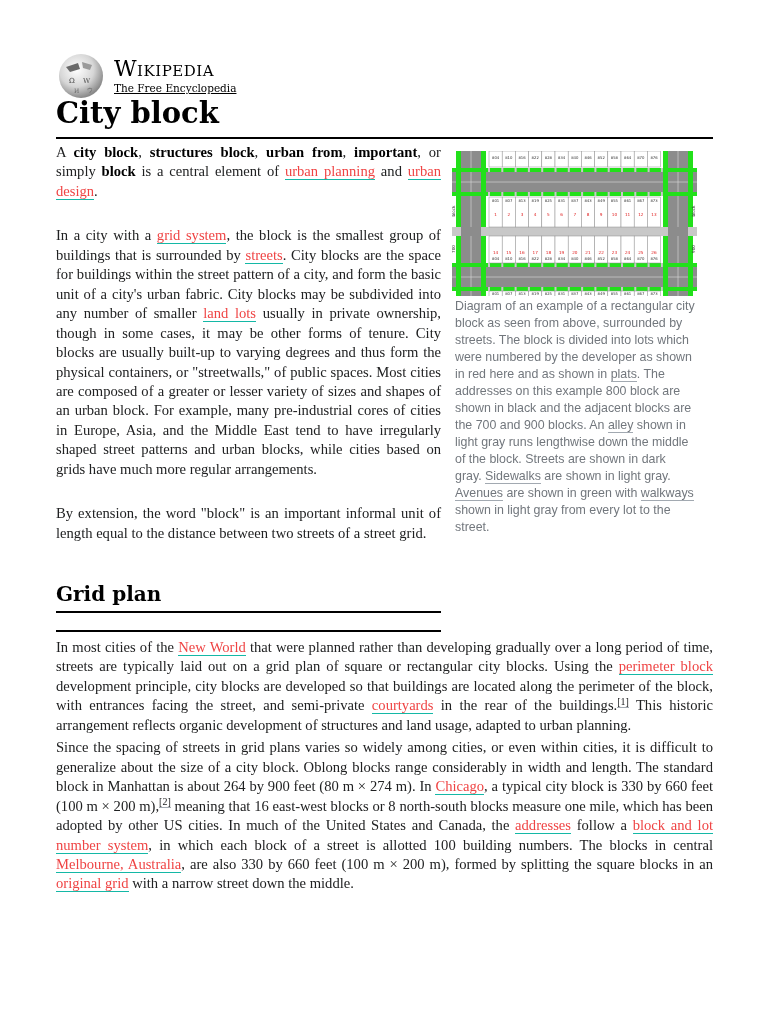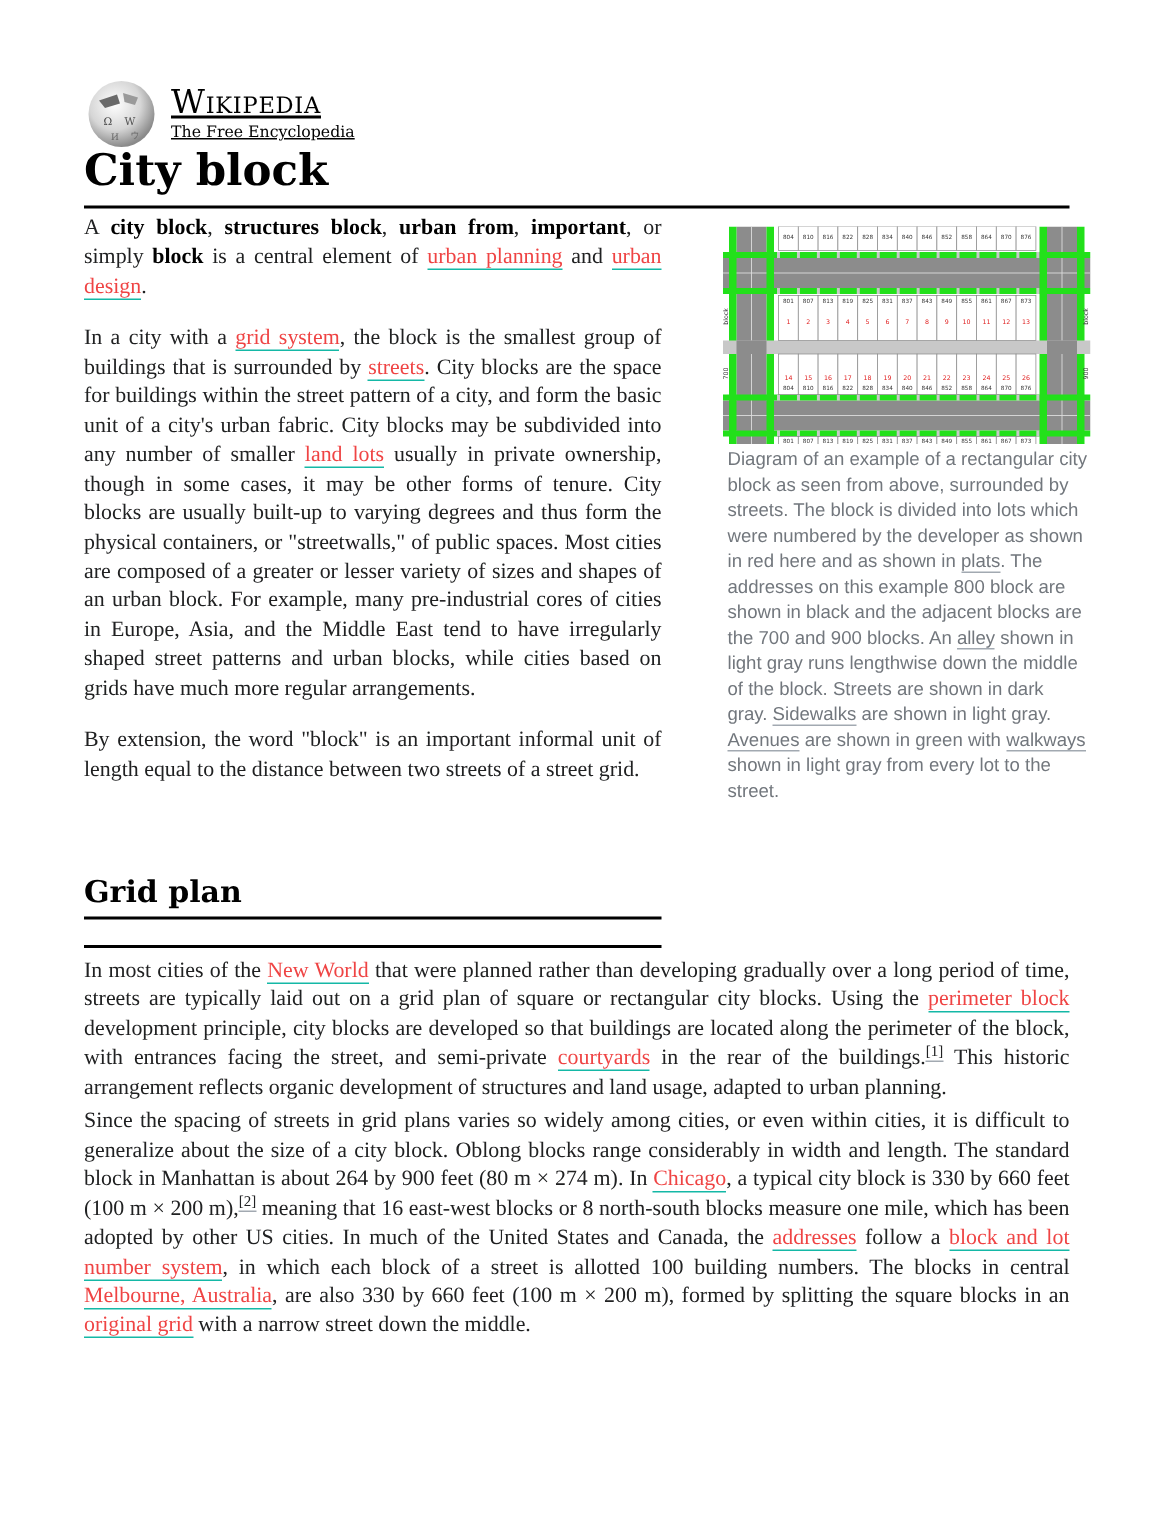--- a/index.html
+++ b/index.html
@@ -4,39 +4,39 @@
 <style>
   html, body { margin: 0; padding: 0; background: #ffffff; }
   body { width: 768px; height: 1024px; position: relative; overflow: hidden;
          font-family: "DejaVu Serif", "Liberation Serif", serif; color: #202122; }
   .page { position: absolute; left: 56px; top: 0; width: 657px; }
 
   
   .logo-row { position: absolute; left: 0; top: 54px; height: 44px; display: flex; align-items: center; }
   .globe { width: 50px; height: 46px; margin-right: 8px; }
   .wordmark { display: flex; flex-direction: column; line-height: 1; }
-  .wm-title { font-family: "DejaVu Serif", serif; font-size: 22px; letter-spacing: 0.5px; color: #000; font-variant: small-caps; text-decoration: underline; }
+  .wm-title { font-family: "DejaVu Serif", serif; font-size: 22px; letter-spacing: 0.5px; color: #000; font-variant: small-caps; }
   .wm-tag { font-family: "DejaVu Serif", serif; font-size: 10.5px; color: #000; margin-top: 3px; text-decoration: underline; }
 
   h1.page-title { position: absolute; left: 0; top: 95px; margin: 0; width: 657px;
     font-family: "DejaVu Serif", serif; font-weight: bold; font-size: 29px; color: #000;
     padding-bottom: 6px; border-bottom: 2px solid #000; line-height: 36px; }
 
   
   .p { font-family: "Liberation Serif", "DejaVu Serif", serif; font-size: 14.6px; line-height: 19.45px;
        text-align: justify; margin: 0; color: #202122; }
   .lead-col { position: absolute; left: 0; top: 143px; width: 385px; }
-  .lead-col .p + .p { margin-top: 15px; }
+  .lead-col .p + .p { margin-top: 25px; }
   a.lnk { color: #ef4444; text-decoration: none; border-bottom: 1px solid #14b8a6; }
   b { font-weight: bold; color: #000; }
   sup.ref { font-size: 10px; line-height: 0; vertical-align: super; }
   sup.ref a { color: #202122; text-decoration: none; border-bottom: 1px solid #a2a9b1; }
 
   
-  .figure { position: absolute; left: 426px; top: 151px; width: 247px; }
+  .figure { position: absolute; left: 396px; top: 151px; width: 247px; }
   .diagram { width: 245px; height: 145px; display: block; }
   .caption { font-family: "Liberation Sans", "DejaVu Sans", sans-serif; font-size: 12.4px;
     line-height: 17px; color: #72777d; margin: 2px 0 0 3px; width: 240px; }
   .caption a.lnk { color: #72777d; border-bottom: 1px solid #a2a9b1; }
 
   h2.section-title { position: absolute; left: 0; top: 580px; margin: 0; width: 385px;
     font-family: "DejaVu Serif", serif; font-weight: bold; font-size: 20px; color: #000;
     line-height: 28px; padding-bottom: 3px; border-bottom: 2px solid #000; }
   .h2-rule2 { position: absolute; left: 0; top: 630px; width: 385px; border-top: 2px solid #000; }
 

